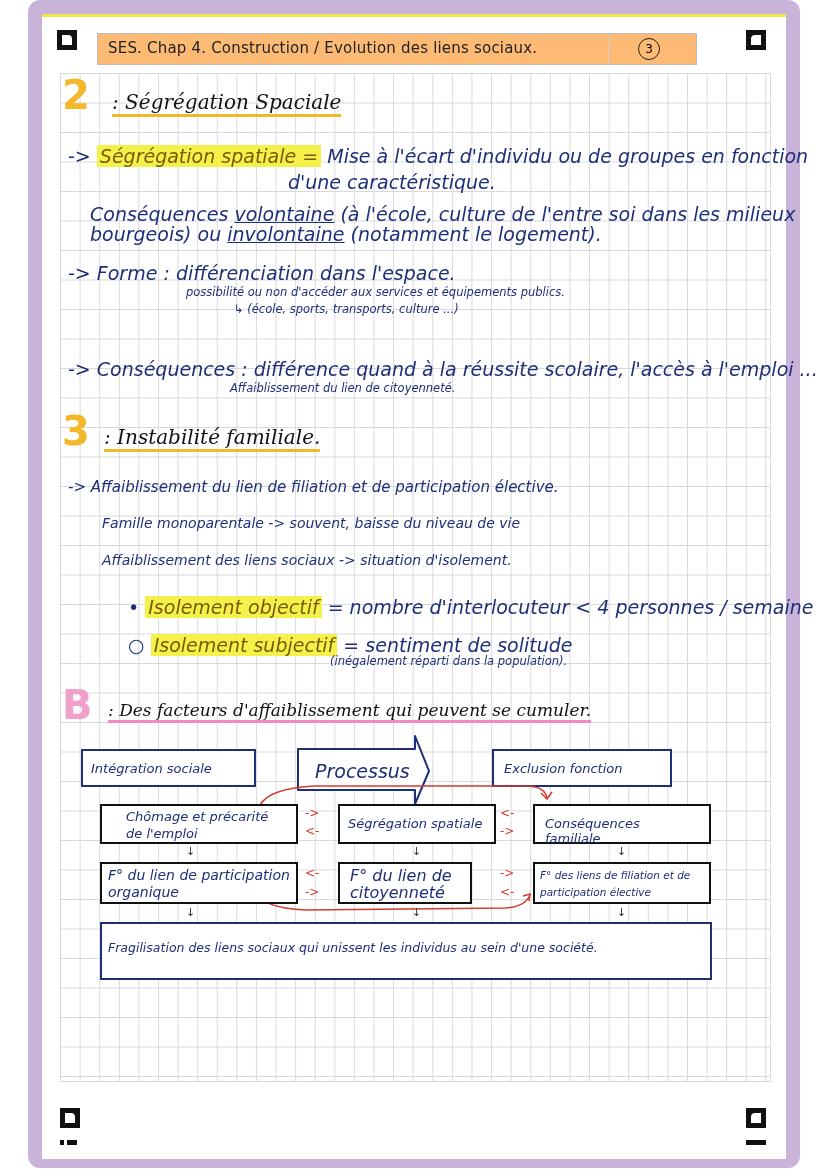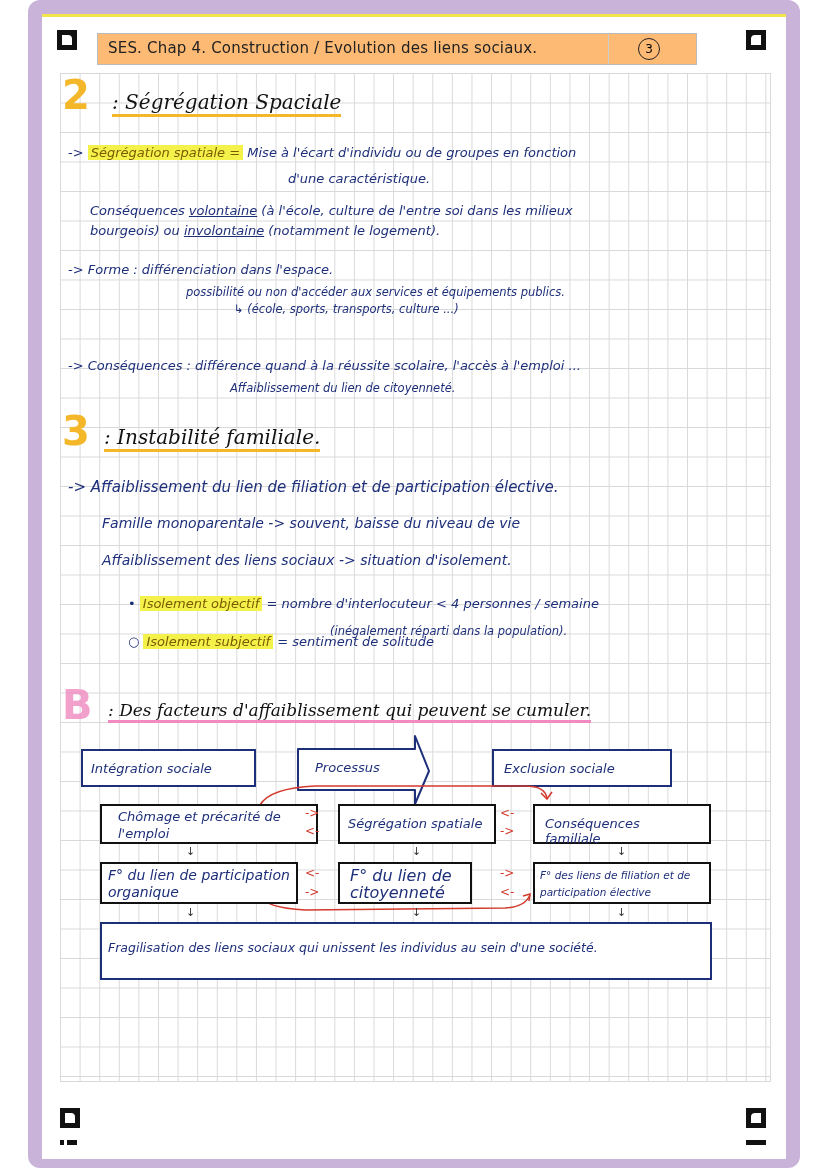--- a/index.html
+++ b/index.html
@@ -47,21 +47,21 @@
   }
   .title-sep { position:absolute; left:510px; top:0; width:1px; height:30px; background:#ccc; }
   .num {
     position:absolute; font-family:"DejaVu Sans", sans-serif; font-weight:bold; font-size:40px;
   }
   .sec-title {
     position:absolute; font-size:20px; color:#111; font-family:"DejaVu Serif", serif; font-style:italic;
   }
   .ul-yellow { border-bottom:3px solid #f4b729; }
   .ul-pink { border-bottom:3px solid #f08ac1; }
-  .line { position:absolute; font-size:13px; white-space:nowrap; }
+  .line { position:absolute; font-size:19px; white-space:nowrap; }
   .small { font-size:11.5px; }
   .hl { background:#f4f24a; color:#7a5a00; padding:0 3px; }
   .uline { text-decoration:underline; }
   .box {
     position:absolute; border:2px solid #111; background:#fff;
     font-size:13px; color:#1e2f7a; font-style:italic; box-sizing:border-box;
   }
   .box.blue { border-color:#1e2f7a; }
   .red { color:#d23a2e; position:absolute; font-size:12px; font-style:normal; }
   .down { position:absolute; font-size:11px; color:#333; font-style:normal; }
@@ -132,42 +132,42 @@
 <div class="line hand" style="left:128px;top:596px;">
   <span style="font-style:normal;">•</span>
   <span class="hl">Isolement objectif</span>
   <span>= nombre d'interlocuteur &lt; 4 personnes / semaine</span>
 </div>
 <div class="line hand" style="left:128px;top:634px;">
   <span style="font-style:normal;">○</span>
   <span class="hl">Isolement subjectif</span>
   <span>= sentiment de solitude</span>
 </div>
-<div class="line hand small" style="left:330px;top:624px;">(inégalement réparti dans la population).</div>
+<div class="line hand small" style="left:330px;top:654px;">(inégalement réparti dans la population).</div>
 
 <div class="num" style="left:62px;top:682px;color:#f08ac1;opacity:0.8;">B</div>
 <div class="sec-title" style="left:108px;top:700px;font-size:17px;"><span class="ul-pink">: Des facteurs d'affaiblissement qui peuvent se cumuler.</span></div>
 
 <div class="box blue" style="left:81px;top:749px;width:175px;height:38px;padding:10px 8px;">Intégration sociale</div>
 <svg width="190" height="70" style="left:297px;top:735px;">
   <polygon points="1,14 118,14 118,1 132,36 118,69 118,55 1,55" fill="#fff" stroke="#1e2f7a" stroke-width="2" stroke-linejoin="round"></polygon>
 </svg>
 <div class="line hand" style="left:315px;top:760px;">Processus</div>
-<div class="box blue" style="left:492px;top:749px;width:180px;height:38px;padding:10px 10px;">Exclusion sociale</div>
+<div class="box blue" style="left:492px;top:749px;width:180px;height:38px;padding:10px 10px;">Exclusion fonction</div>
 
 <svg width="320" height="30" style="left:255px;top:780px;">
   <path d="M5,25 Q15,8 60,6 L270,6 Q290,6 292,18" fill="none" stroke="#d23a2e" stroke-width="1.5"></path>
   <path d="M286,13 L292,19 L297,12" fill="none" stroke="#d23a2e" stroke-width="1.5"></path>
 </svg>
 <svg width="300" height="30" style="left:255px;top:890px;">
   <path d="M5,5 Q10,18 50,20 L250,18 Q270,17 275,5" fill="none" stroke="#d23a2e" stroke-width="1.5"></path>
   <path d="M268,6 L275,4 L274,11" fill="none" stroke="#d23a2e" stroke-width="1.5"></path>
 </svg>
 
-<div class="box" style="left:100px;top:804px;width:218px;height:40px;padding:2px 16px;line-height:17px;">Chômage et précarité de l'emploi</div>
+<div class="box" style="left:100px;top:804px;width:198px;height:40px;padding:2px 24px;line-height:17px;">Chômage et précarité de l'emploi</div>
 <div class="red" style="left:305px;top:806px;">-&gt;</div>
 <div class="red" style="left:305px;top:824px;">&lt;-</div>
 <div class="box" style="left:338px;top:804px;width:158px;height:40px;padding:10px 8px;">Ségrégation spatiale</div>
 <div class="red" style="left:500px;top:806px;">&lt;-</div>
 <div class="red" style="left:500px;top:824px;">-&gt;</div>
 <div class="box" style="left:533px;top:804px;width:178px;height:40px;padding:10px 10px;">Conséquences familiale</div>
 
 <div class="down" style="left:186px;top:845px;">↓</div>
 <div class="down" style="left:412px;top:845px;">↓</div>
 <div class="down" style="left:617px;top:845px;">↓</div>

